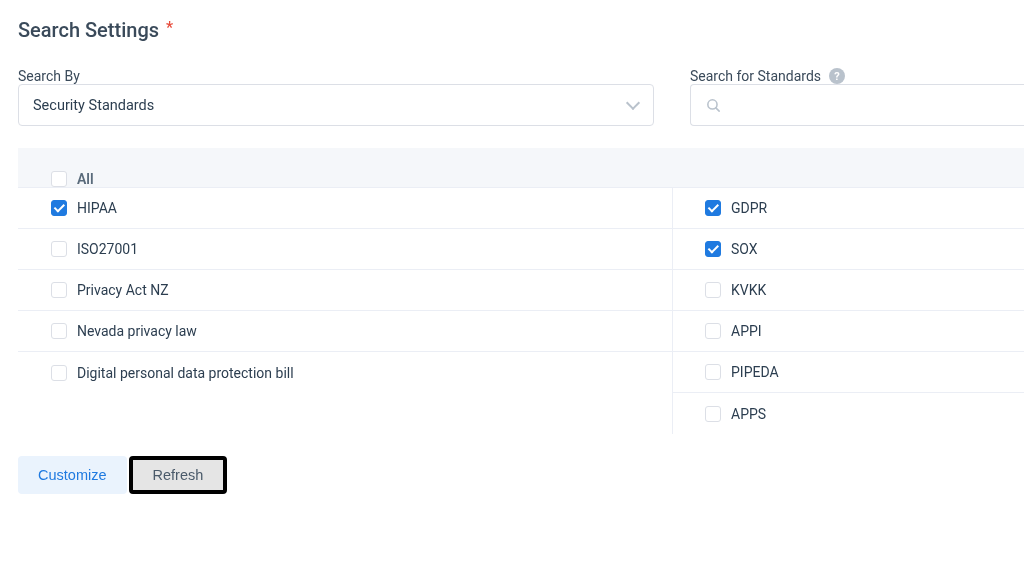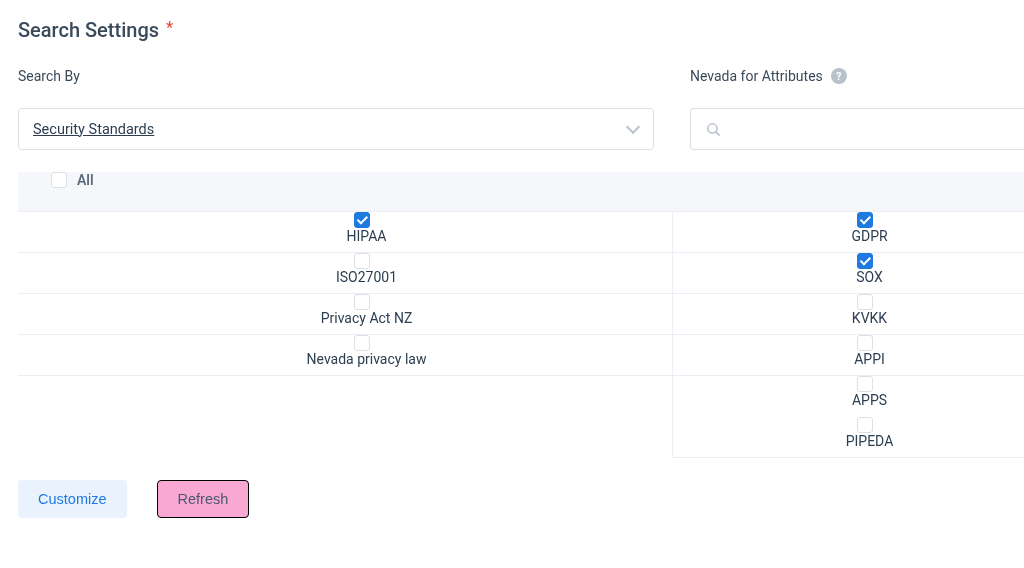--- a/index.html
+++ b/index.html
@@ -24,21 +24,21 @@
     .filters-row {
       display: flex;
       gap: 36px;
       margin-top: 26px;
     }
     .filter-group.left { flex: 0 0 636px; }
     .filter-group.right { flex: 1; min-width: 0; }
     .filter-label {
       font-size: 14px;
       color: #3a4a5a;
-      margin-bottom: 24px;
+      margin-bottom: 0;
       display: flex;
       align-items: center;
       gap: 8px;
     }
     .help-icon {
       width: 16px; height: 16px;
       border-radius: 50%;
       background: #b9c2cc;
       color: #fff;
       font-size: 11px;
@@ -51,21 +51,20 @@
       width: 100%;
       height: 42px;
       border: 1px solid #dcdfe6;
       border-radius: 4px;
       background: #fff;
       display: flex;
       align-items: center;
       padding: 0 14px;
       justify-content: space-between;
       cursor: pointer;
-      text-decoration: underline;
     }
     .select-value { font-size: 14.5px; color: #2c3e50; }
     .chevron-down {
       width: 12px; height: 12px;
       position: relative;
     }
     .chevron-down::before {
       content: "";
       position: absolute;
       width: 8px; height: 8px;
@@ -93,41 +92,40 @@
       flex: 1;
       background: transparent;
       color: #2c3e50;
     }
     .grid-wrap { margin-top: 22px; }
     .grid-header-row {
       height: 40px;
       background: #f5f7fa;
       border-bottom: 1px solid #ebeef5;
       display: flex;
-      align-items: flex-start;
+      align-items: flex-end;
       padding-left: 33px;
     }
     .grid-body {
       display: flex;
     }
     .grid-col {
       flex: 0 0 655px;
       border-right: 1px solid #ebeef5;
     }
     .grid-col.right {
       flex: 1;
       border-right: none;
     }
     .grid-row {
       height: 41px;
       border-bottom: 1px solid #ebeef5;
       display: flex;
       align-items: center;
       padding-left: 33px;
-      flex-direction: column;
     }
     .grid-col.right .grid-row { padding-left: 32px; align-items: center; }
     .grid-row.noborder { border-bottom: none; }
     .chk {
       width: 16px; height: 16px;
       border: 1.5px solid #dcdfe6;
       border-radius: 3px;
       background: #fff;
       display: inline-flex;
       align-items: center;
@@ -148,63 +146,63 @@
     }
     .row-label {
       margin-left: 10px;
       font-size: 14px;
       color: #2c3e50;
     }
     .grid-header-row .row-label { font-weight: 600; color: #5a6b7b; }
     .actions {
       margin-top: 22px;
       display: flex;
-      gap: 30px;
+      gap: 2px;
     }
     .btn {
       height: 38px;
       padding: 0 20px;
       border-radius: 4px;
       font-size: 14.5px;
       cursor: pointer;
       display: inline-flex;
       align-items: center;
       justify-content: center;
     }
     .btn-primary-light {
       background: #eaf3fd;
       color: #1f7ae0;
       border: none;
       font-weight: 500;
     }
     .btn-outline {
-      background: #f9a8d4;
+      background: #e5e5e5;
       color: #4a5a6a;
-      border: 1px solid #000000;
+      border: 4px solid #000000;
     }
   </style>
 </head>
 <body>
 
 <div class="header-title">
   <span>Search Settings</span>
   <span class="required-asterisk">*</span>
 </div>
 
 <div class="filters-row">
   <div class="filter-group left">
     <div class="filter-label">Search By</div>
     <div class="select-box">
       <span class="select-value">Security Standards</span>
       <span class="chevron-down"></span>
     </div>
   </div>
   <div class="filter-group right">
     <div class="filter-label">
-      <span>Nevada for Attributes</span>
+      <span>Search for Standards</span>
       <span class="help-icon">?</span>
     </div>
     <div class="search-input-wrap">
       <span class="search-icon">
         <svg width="17" height="17" viewBox="0 0 24 24" fill="none" stroke="#b9c2cc" stroke-width="2.2" stroke-linecap="round">
           <circle cx="10.5" cy="10.5" r="6.5"></circle>
           <line x1="20" y1="20" x2="15.3" y2="15.3"></line>
         </svg>
       </span>
       <input class="search-input" type="text" placeholder="" style="">
@@ -228,45 +226,49 @@
           <span class="row-label">ISO27001</span>
         </div>
         <div class="grid-row">
           <span class="chk"></span>
           <span class="row-label">Privacy Act NZ</span>
         </div>
         <div class="grid-row">
           <span class="chk"></span>
           <span class="row-label">Nevada privacy law</span>
         </div>
+        <div class="grid-row noborder">
+          <span class="chk"></span>
+          <span class="row-label">Digital personal data protection bill</span>
+        </div>
       </div>
     <div class="grid-col right" id="col-right">
         <div class="grid-row">
           <span class="chk checked"></span>
           <span class="row-label">GDPR</span>
         </div>
         <div class="grid-row">
           <span class="chk checked"></span>
           <span class="row-label">SOX</span>
         </div>
         <div class="grid-row">
           <span class="chk"></span>
           <span class="row-label">KVKK</span>
         </div>
         <div class="grid-row">
           <span class="chk"></span>
           <span class="row-label">APPI</span>
         </div>
+        <div class="grid-row">
+          <span class="chk"></span>
+          <span class="row-label">PIPEDA</span>
+        </div>
         <div class="grid-row noborder">
           <span class="chk"></span>
           <span class="row-label">APPS</span>
-        </div>
-        <div class="grid-row">
-          <span class="chk"></span>
-          <span class="row-label">PIPEDA</span>
         </div>
       </div>
   </div>
 </div>
 
 <div class="actions">
   <button class="btn btn-primary-light">Customize</button>
   <button class="btn btn-outline">Refresh</button>
 </div>
 

